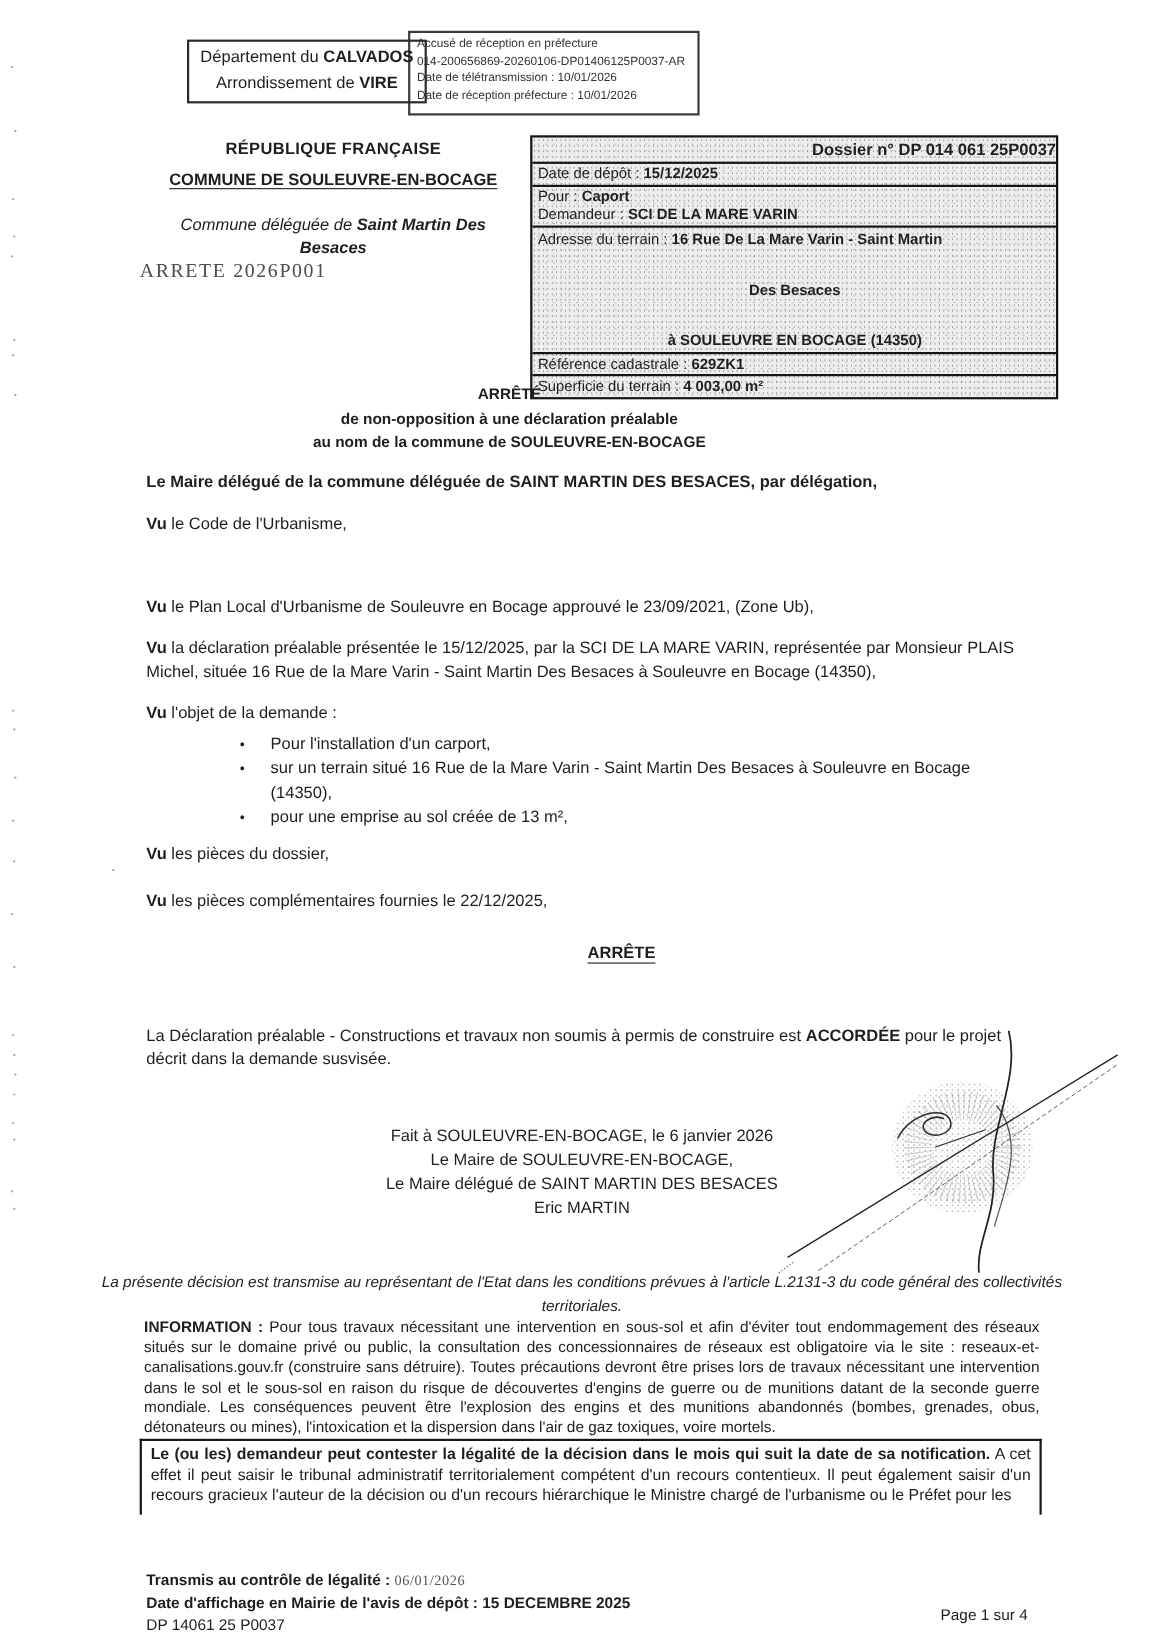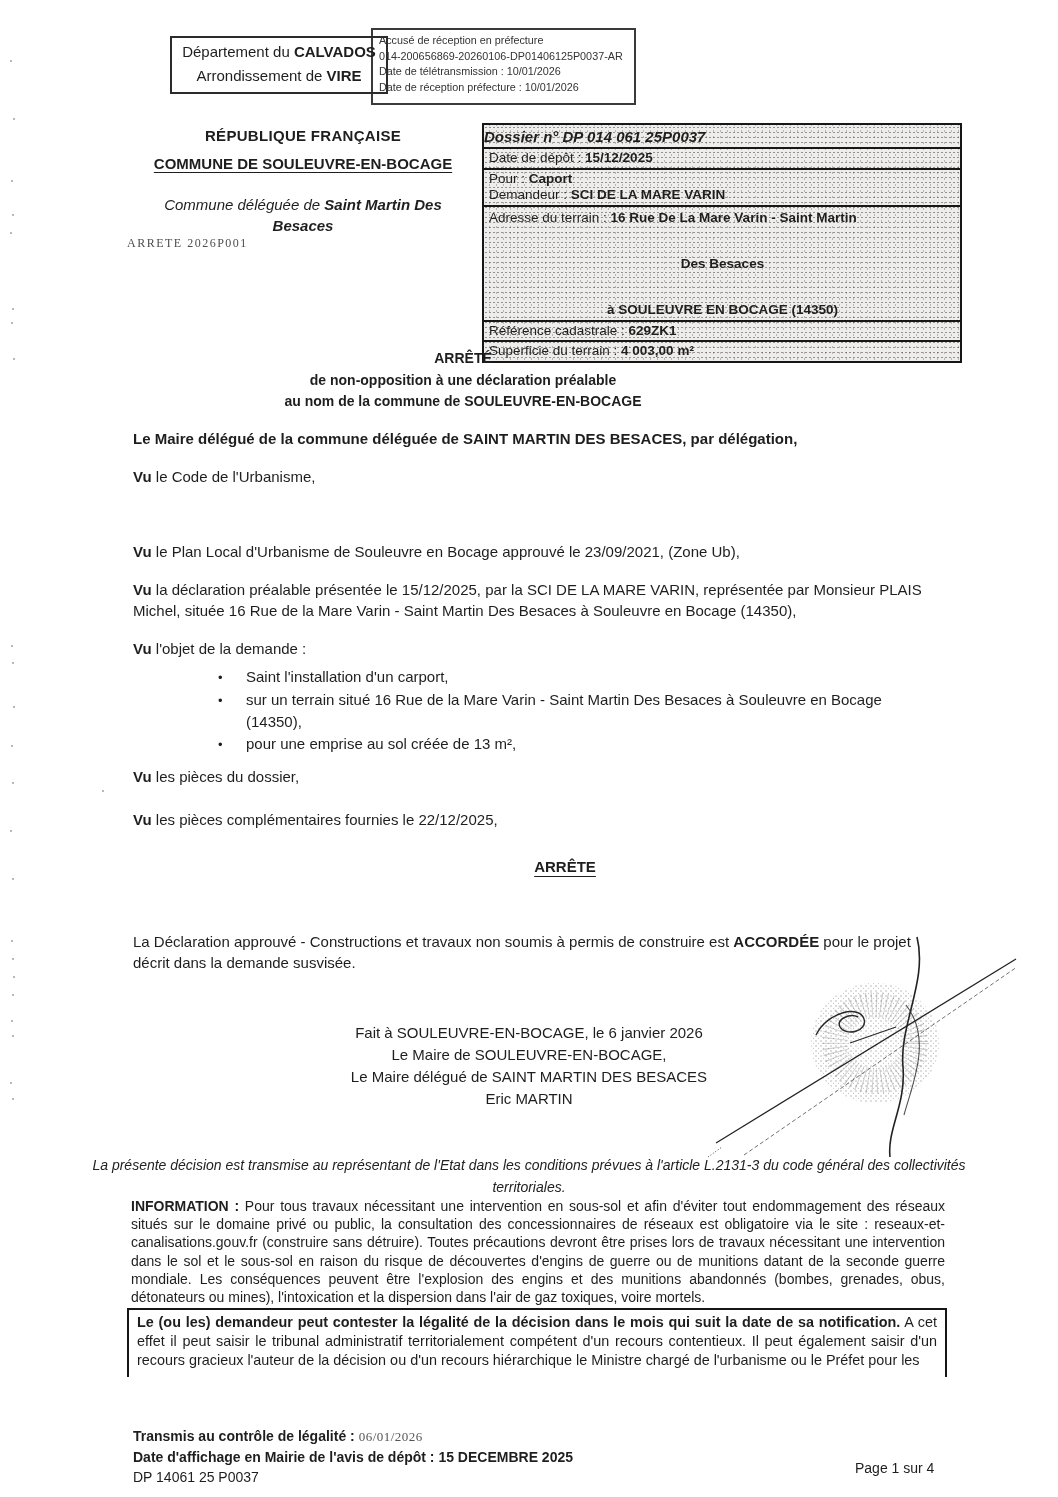--- a/index.html
+++ b/index.html
@@ -10,30 +10,30 @@
   
   .dept-box{left:170px;top:36px;width:214px;height:52px;border:2px solid #2b2b2b;
             text-align:center;font-size:15px;line-height:24px;padding-top:2px;background:transparent;z-index:2;}
   .stamp-box{left:371px;top:28px;width:255px;height:70px;border:2px solid #3a3a3a;
              font-size:10.8px;line-height:15.5px;color:#333;padding:3px 0 0 6px;background:#fff;z-index:1;white-space:nowrap;}
   
   .leftcol{left:133px;width:340px;text-align:center;}
   .republic{top:127px;font-size:15px;font-weight:700;letter-spacing:.3px;}
   .commune{top:155px;font-size:15px;font-weight:700;text-decoration:underline;text-underline-offset:3px;}
   .delegated{left:153px;top:194px;width:300px;text-align:center;font-style:italic;font-size:15px;line-height:21px;}
-  .arrete-ref{left:127px;top:236px;font-family:"Liberation Serif",serif;font-size:12px;color:#4d4d4d;letter-spacing:1.5px;}
+  .arrete-ref{left:127px;top:236px;font-family:"Liberation Serif",serif;font-size:18px;color:#4d4d4d;letter-spacing:1.5px;}
   
   .dbox{left:482px;top:123px;width:476px;border:2px solid #161616;font-size:13.5px;
         background-color:#efedeb;
         background-image:radial-gradient(circle,rgba(55,55,55,.50) .7px,transparent .8px),
                          radial-gradient(circle,rgba(95,95,95,.38) .6px,transparent .7px);
         background-size:4px 5px,7px 6px;background-position:0 0,2px 3px;}
   .drow{border-bottom:2px solid #161616;padding:1px 4px 1px 5px;}
   .drow:last-child{border-bottom:none;}
-  .drow-title{text-align:left;font-weight:700;font-size:15px;padding:3px 0 2px;font-style:italic;}
+  .drow-title{text-align:right;font-weight:700;font-size:15px;padding:3px 0 2px;}
   .drow .ln{line-height:16.5px;}
   .drow-addr .ln{line-height:19px;}
   .ctr{text-align:center;margin-top:27px;}
   
   .title-block{left:0;top:348px;width:926px;text-align:center;font-weight:700;font-size:14px;line-height:21.5px;}
   
   .para{left:133px;width:812px;font-size:15px;line-height:21px;}
   .bullets{left:133px;top:666px;width:812px;font-size:15px;line-height:22px;}
   .bullet-row{display:flex;}
   .bullet-dot{width:28px;margin-left:85px;text-align:left;flex:none;}
@@ -136,38 +136,38 @@
   <div class="abs para b" style="top:428px">Le Maire délégué de la commune déléguée de SAINT MARTIN DES BESACES, par délégation,</div>
 
   <div class="abs para" style="top:466px"><b>Vu</b><span> le Code de l'Urbanisme,</span></div>
   <div class="abs para" style="top:541px"><b>Vu</b><span> le Plan Local d'Urbanisme de Souleuvre en Bocage approuvé le 23/09/2021, (Zone Ub),</span></div>
   <div class="abs para" style="top:579px"><b>Vu</b><span> la déclaration préalable présentée le 15/12/2025, par la SCI DE LA MARE VARIN, représentée par Monsieur PLAIS Michel, située 16 Rue de la Mare Varin - Saint Martin Des Besaces à Souleuvre en Bocage (14350),</span></div>
   <div class="abs para" style="top:638px"><b>Vu</b><span> l'objet de la demande :</span></div>
 
   <div class="abs bullets">
     <div class="bullet-row">
         <span class="bullet-dot"></span>
-        <span class="bullet-text">Saint l'installation d'un carport,</span>
+        <span class="bullet-text">Pour l'installation d'un carport,</span>
       </div>
     <div class="bullet-row">
         <span class="bullet-dot"></span>
         <span class="bullet-text">sur un terrain situé 16 Rue de la Mare Varin - Saint Martin Des Besaces à Souleuvre en Bocage (14350),</span>
       </div>
     <div class="bullet-row">
         <span class="bullet-dot"></span>
         <span class="bullet-text">pour une emprise au sol créée de 13 m²,</span>
       </div>
   </div>
 
   <div class="abs para" style="top:766px"><b>Vu</b><span> les pièces du dossier,</span></div>
   <div class="abs para" style="top:809px"><b>Vu</b><span> les pièces complémentaires fournies le 22/12/2025,</span></div>
 
   <div class="abs heading-center arrete-head">ARRÊTE</div>
 
-  <div class="abs para" style="top:931px"><span>La Déclaration approuvé - Constructions et travaux non soumis à permis de construire est </span><b>ACCORDÉE</b><span> pour le projet décrit dans la demande susvisée.</span></div>
+  <div class="abs para" style="top:931px"><span>La Déclaration préalable - Constructions et travaux non soumis à permis de construire est </span><b>ACCORDÉE</b><span> pour le projet décrit dans la demande susvisée.</span></div>
 
   <div class="abs sig-block">
     <div>Fait à SOULEUVRE-EN-BOCAGE, le 6 janvier 2026</div>
     <div>Le Maire de SOULEUVRE-EN-BOCAGE,</div>
     <div>Le Maire délégué de SAINT MARTIN DES BESACES</div>
     <div>Eric MARTIN</div>
   </div>
 
   <svg class="abs sig-svg" viewBox="0 0 340 250">
     <defs>

